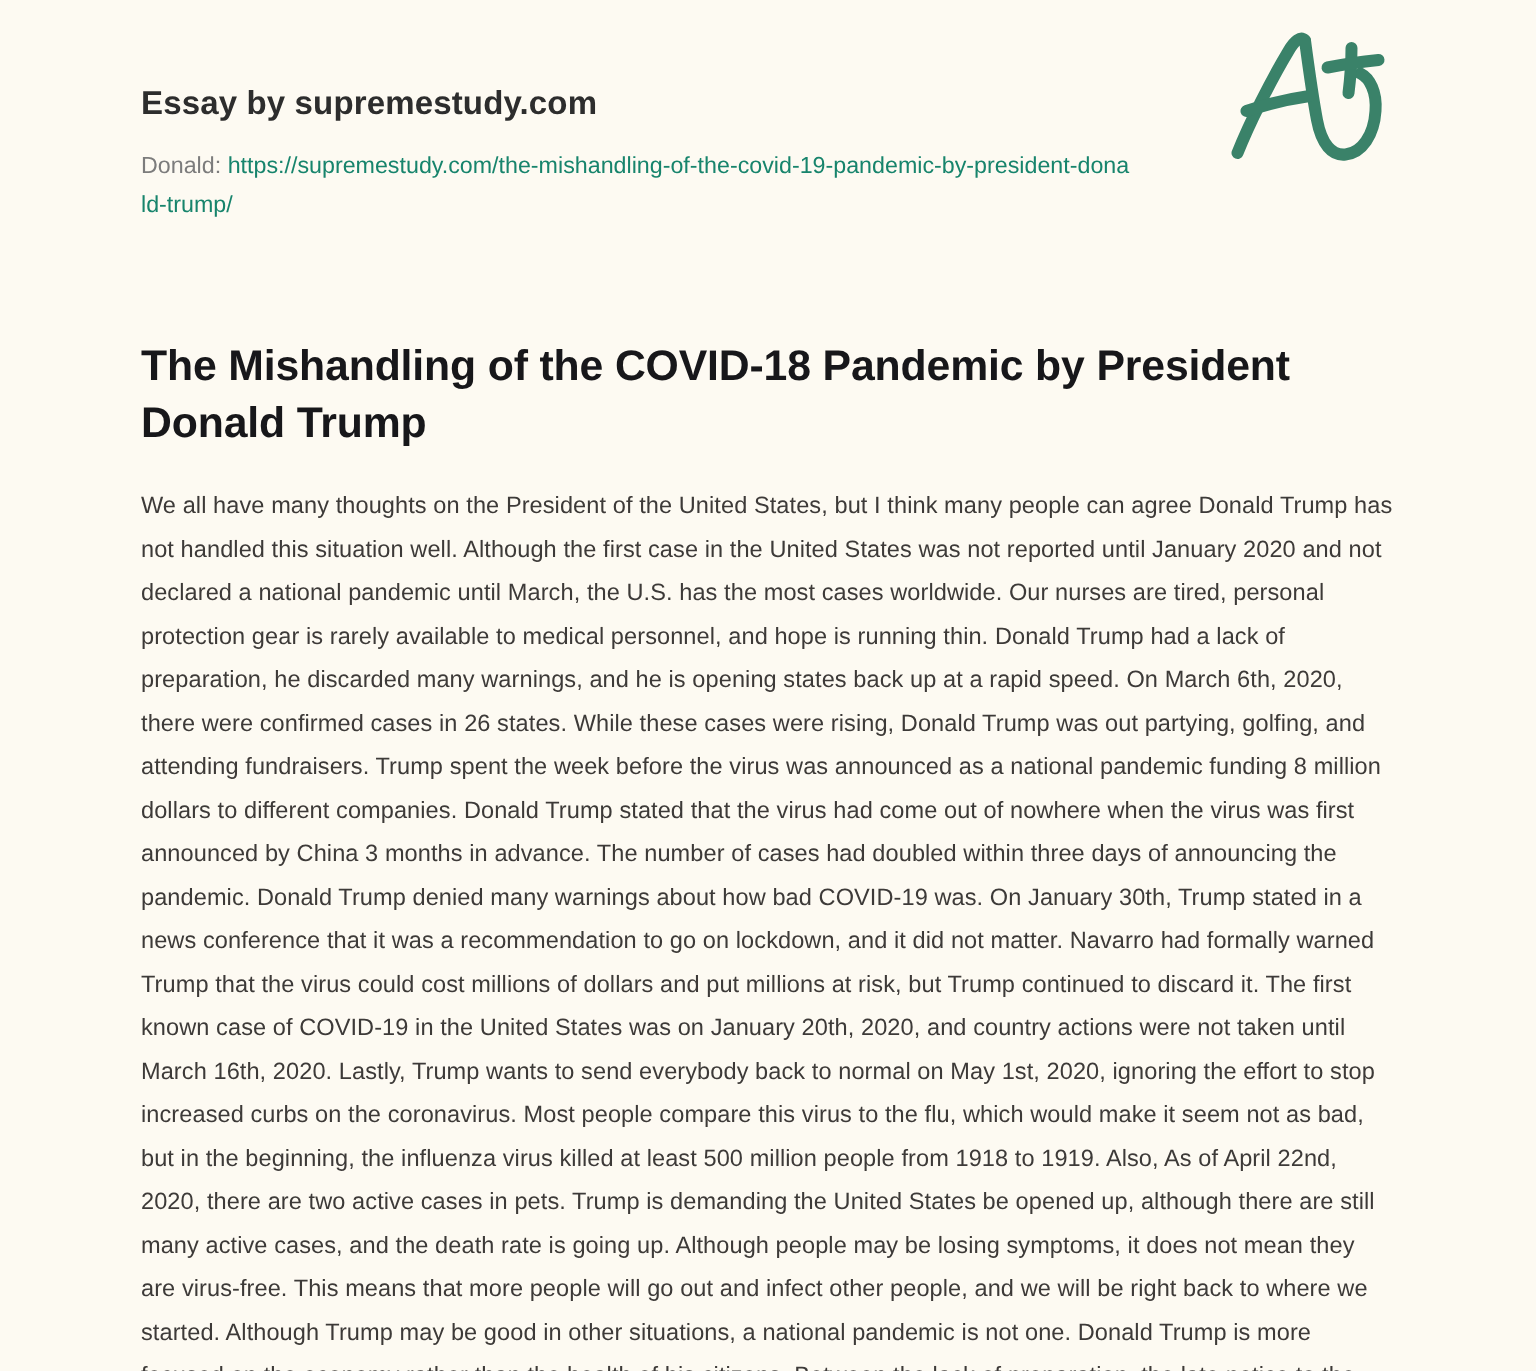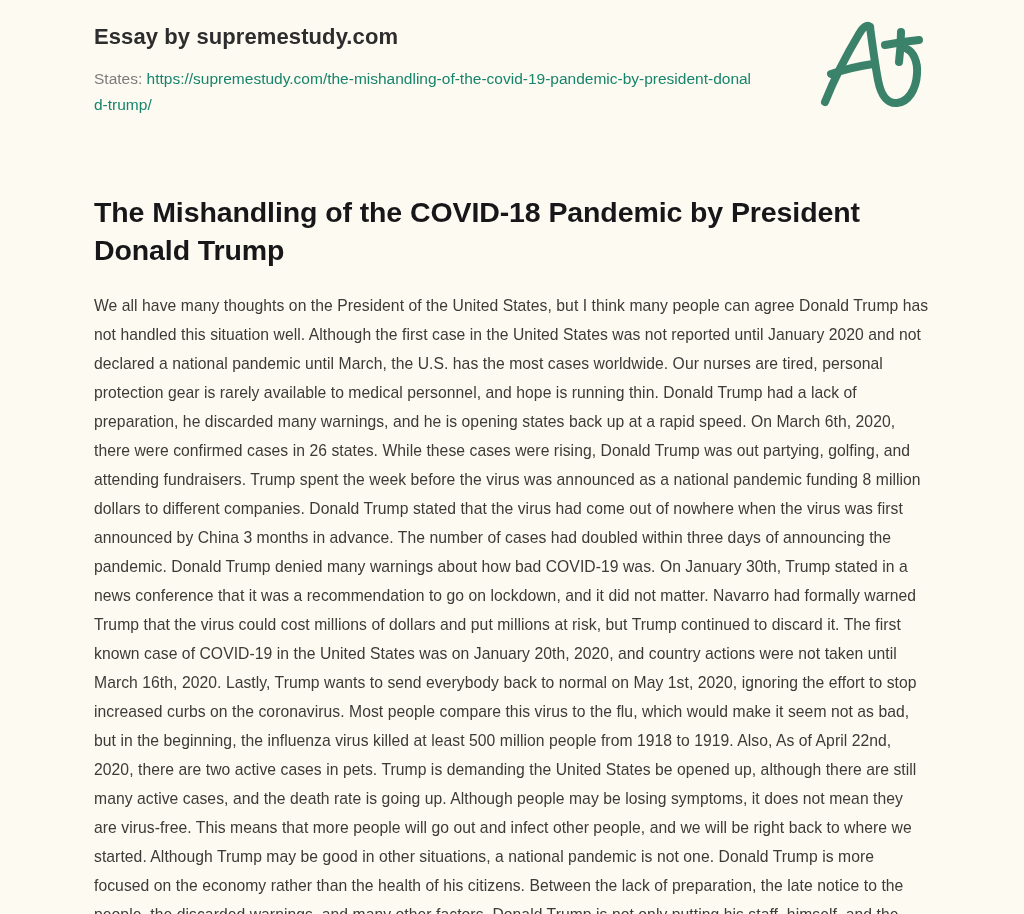--- a/index.html
+++ b/index.html
@@ -21,21 +21,21 @@
     width: 1024px;
     height: 914px;
     box-sizing: border-box;
     padding: 0 94px;
     background: #fdfaf2;
   }
 
   
   .header {
     position: relative;
-    padding-top: 24px;
+    padding-top: 56px;
   }
 
   .brand-heading {
     font-size: 22px;
     font-weight: bold;
     color: #2d2d2d;
     letter-spacing: 0.1px;
     line-height: 1.2;
     margin: 0;
   }
@@ -99,21 +99,21 @@
 </head>
 <body>
 
 <div class="page">
 
   <div class="header">
 
     <h1 class="brand-heading">Essay by supremestudy.com</h1>
 
     <div class="source-line">
-      <span class="source-label">States:</span>
+      <span class="source-label">Donald:</span>
       <a class="source-link" href="#">https://supremestudy.com/the-mishandling-of-the-covid-19-pandemic-by-president-donald-trump/</a>
     </div>
 
     <div class="logo">
       <svg viewBox="0 0 120 96" xmlns="http://www.w3.org/2000/svg">
         <g fill="none" stroke="#3a8269" stroke-linecap="round" stroke-linejoin="round">
 
           <path d="M10 86 C 18 66, 32 38, 44 18 C 48 11, 52 8, 55 11" stroke-width="8"></path>
 
           <path d="M55 11 C 57 26, 60 48, 63 64 C 66 80, 73 88, 82 87

